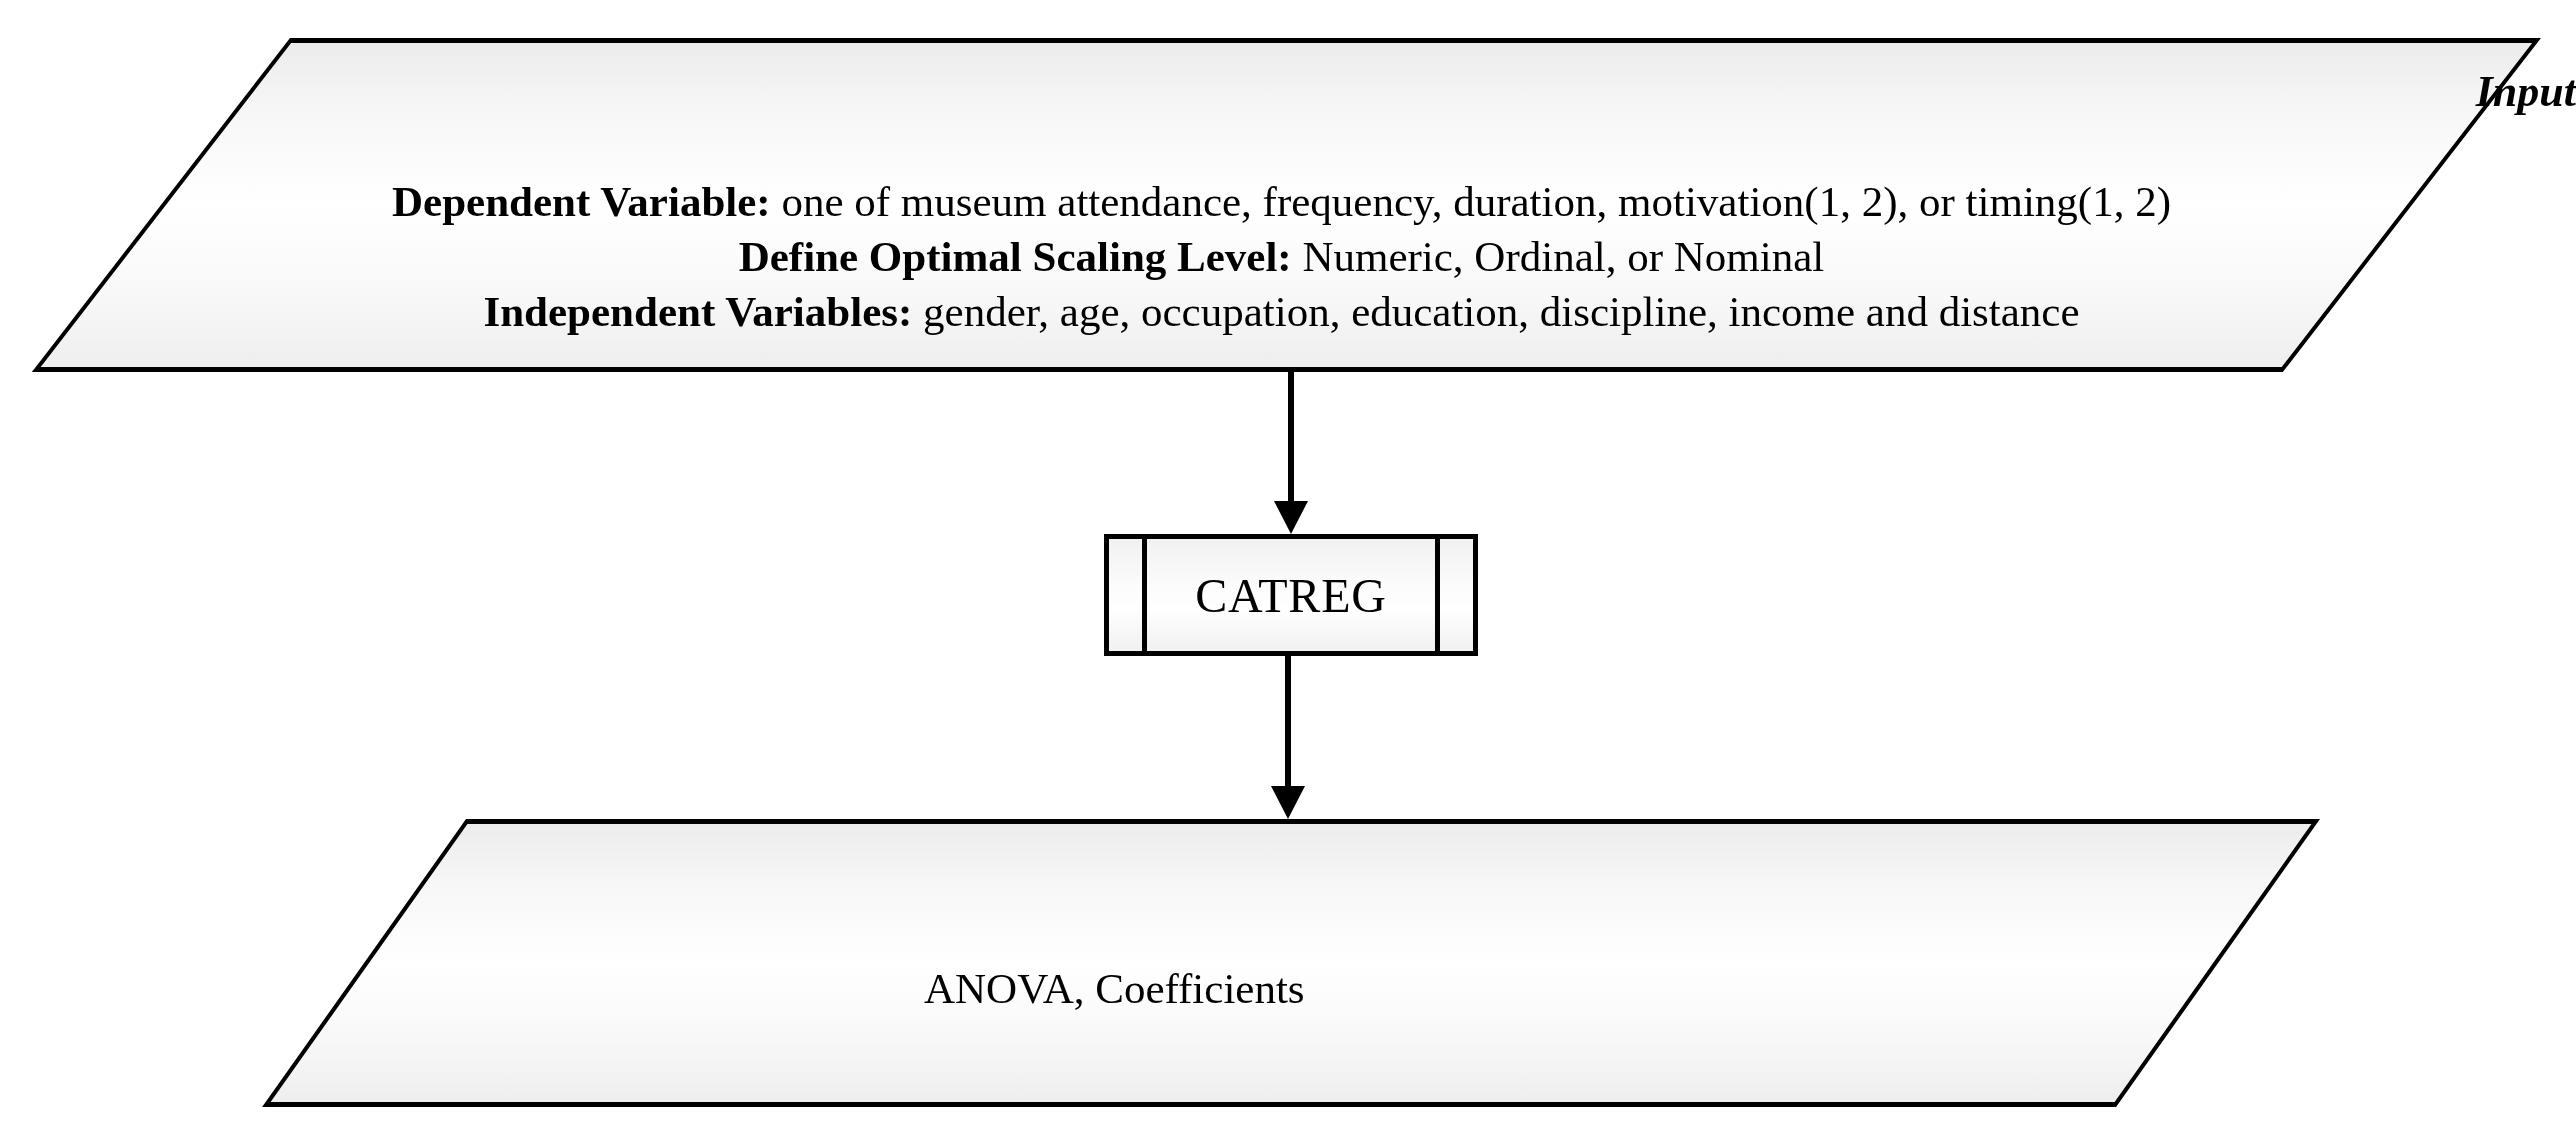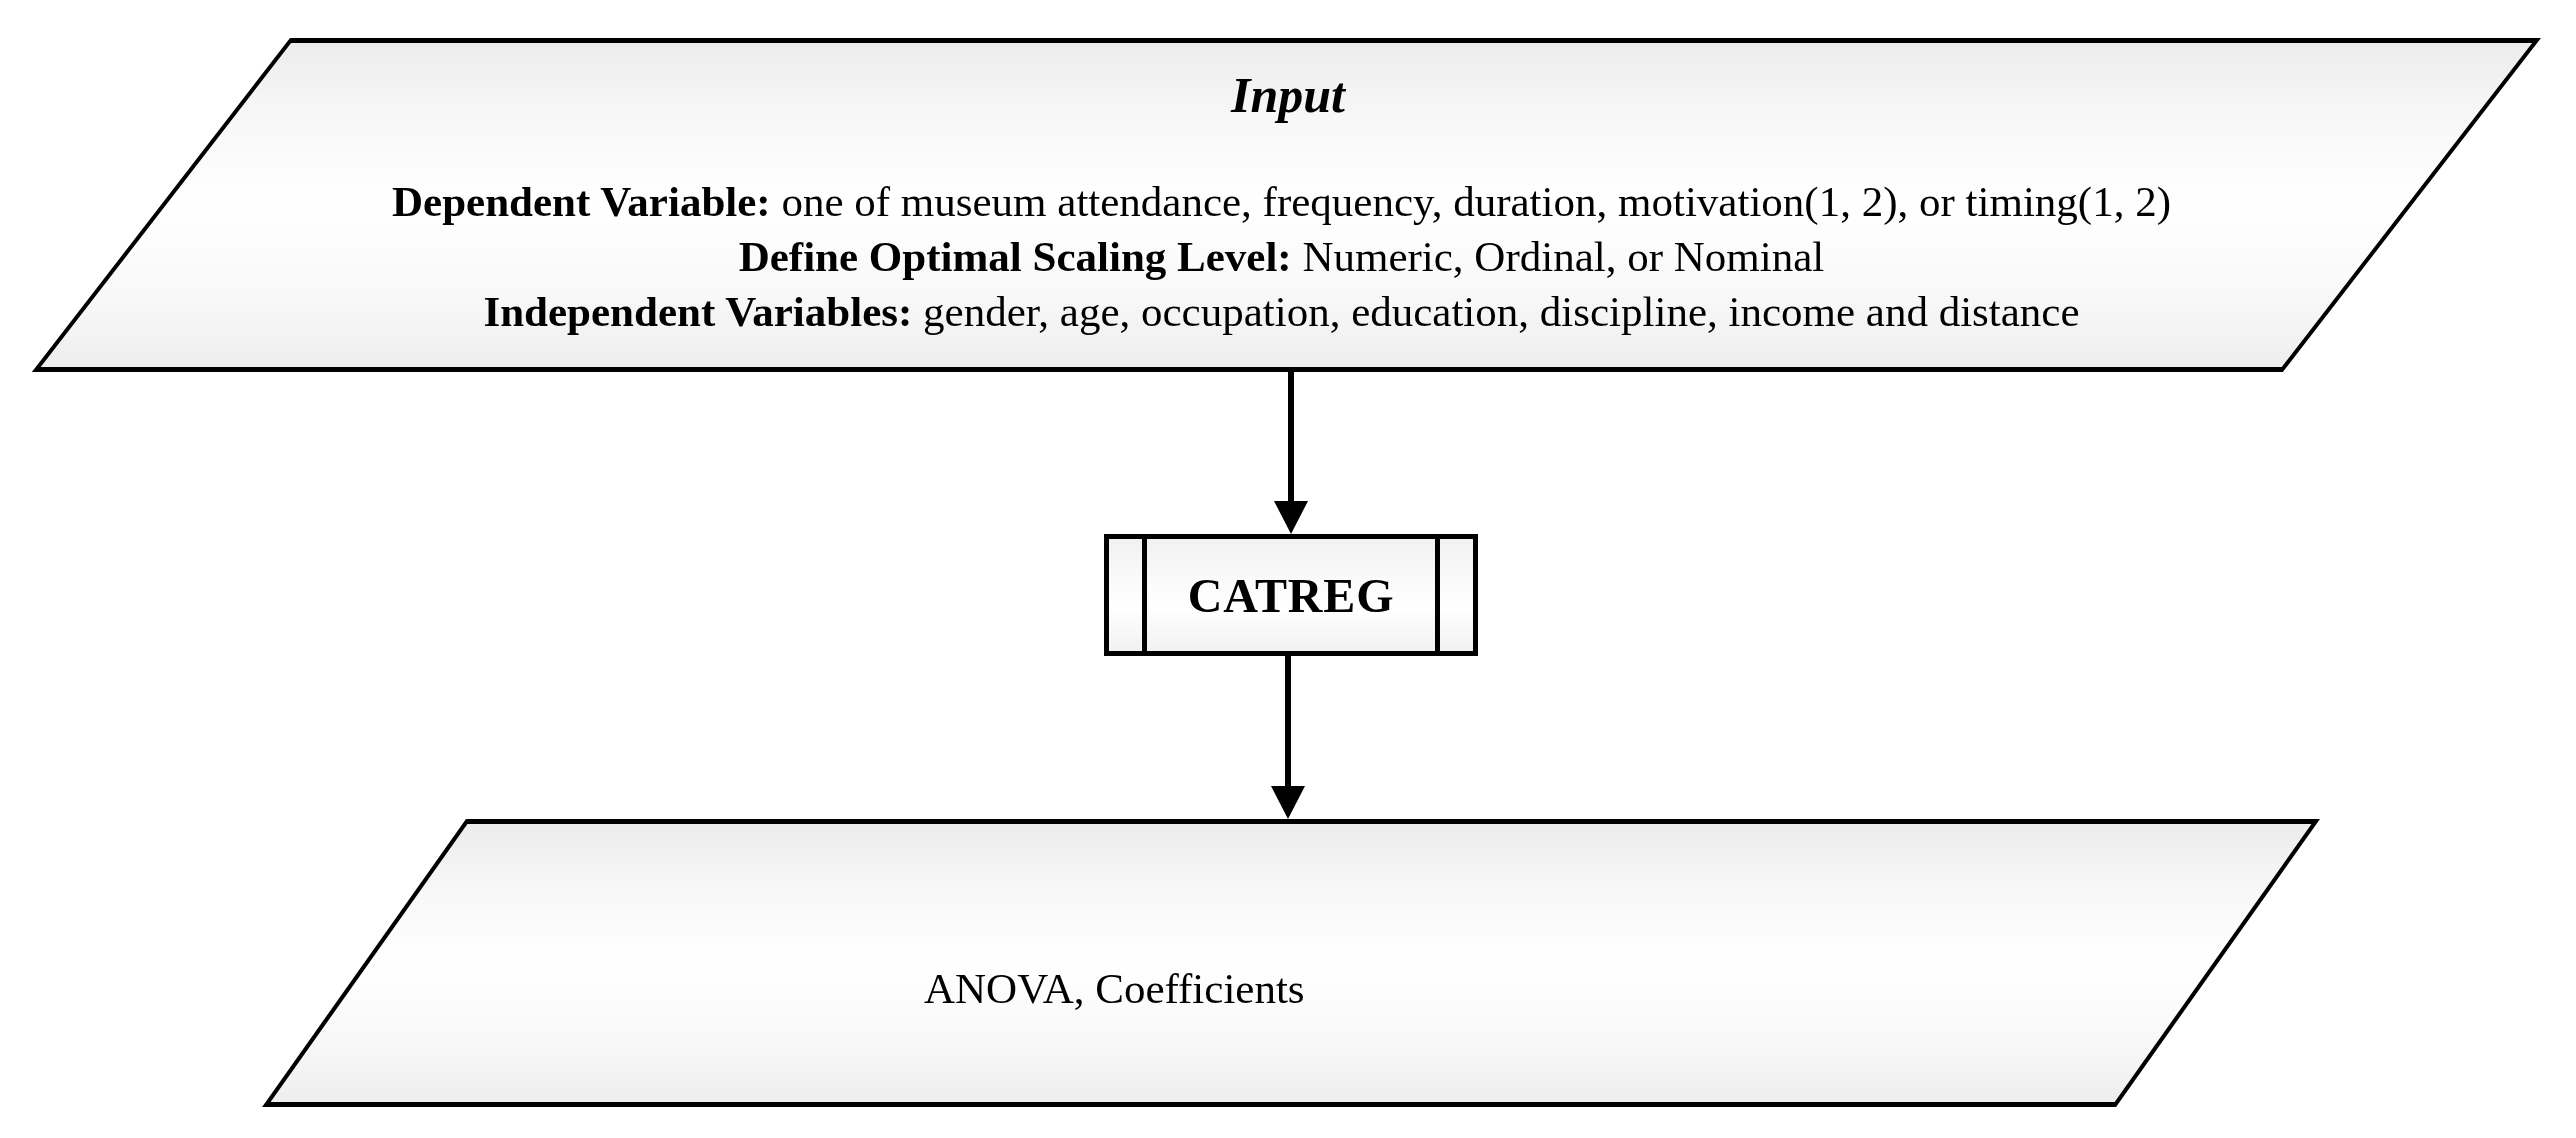--- a/index.html
+++ b/index.html
@@ -30,22 +30,22 @@
   }
   .para-output {
     left:466px; top:819px; width:1854px; height:288px;
     transform:skewX(-35.3deg);
     transform-origin:top left;
   }
 
   
   .node-title {
     position:absolute; left:0; width:2576px;
-    text-align:center;
-    font-size:50px; line-height:1.25;
+    text-align:right;
+    font-size:44px; line-height:1.25;
     font-weight:bold; font-style:italic;
   }
   .t-input  { top:64px; }
   .t-output { top:850px; }
 
   
   .node-lines {
     position:absolute;
     font-size:43px; line-height:55px;
     white-space:nowrap;
@@ -65,21 +65,21 @@
   .pbar {
     position:absolute; top:0; bottom:0; width:5px;
     background:#000000;
   }
   .pbar-left  { left:33px; }
   .pbar-right { right:33px; }
   .plabel {
     position:absolute; left:0; right:0; top:50%;
     transform:translateY(-50%);
     text-align:center;
-    font-size:48px; font-weight:bold;
+    font-size:48px; font-weight:normal;
     letter-spacing:0.8px;
   }
 
   
   .arrow-line {
     position:absolute; width:5.8px;
     background:#000000;
   }
   .a1 { left:1288px; top:371px; height:135px; }
   .a2 { left:1285px; top:656px; height:135px; }

